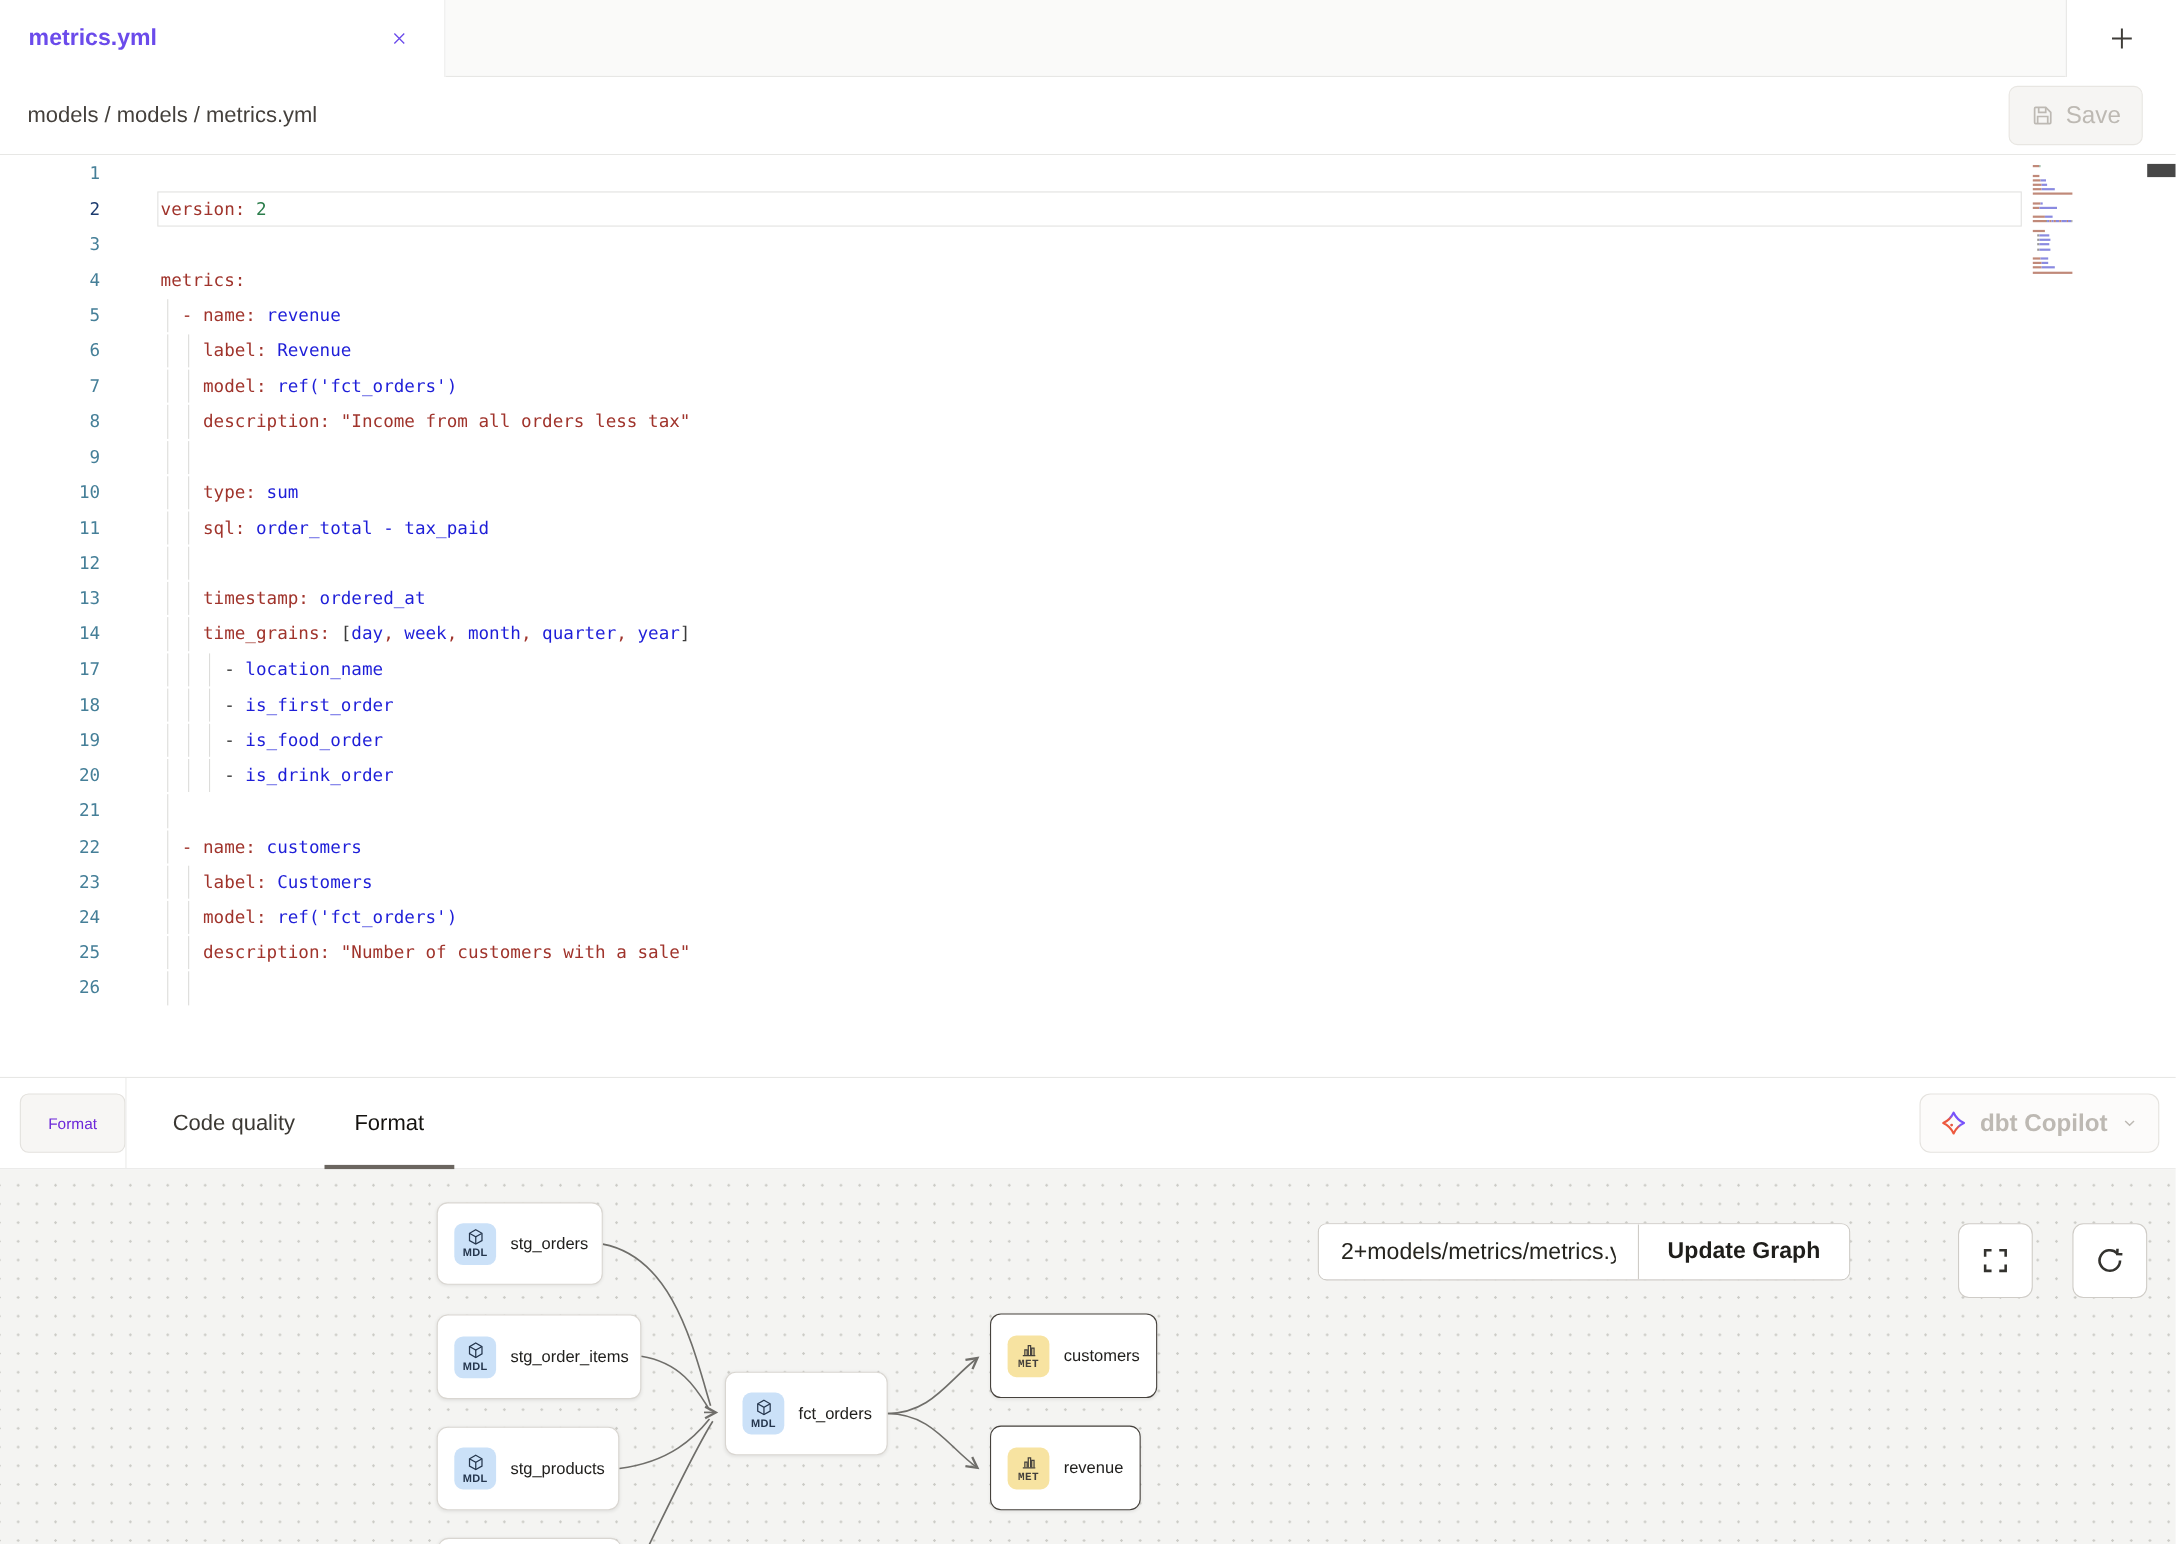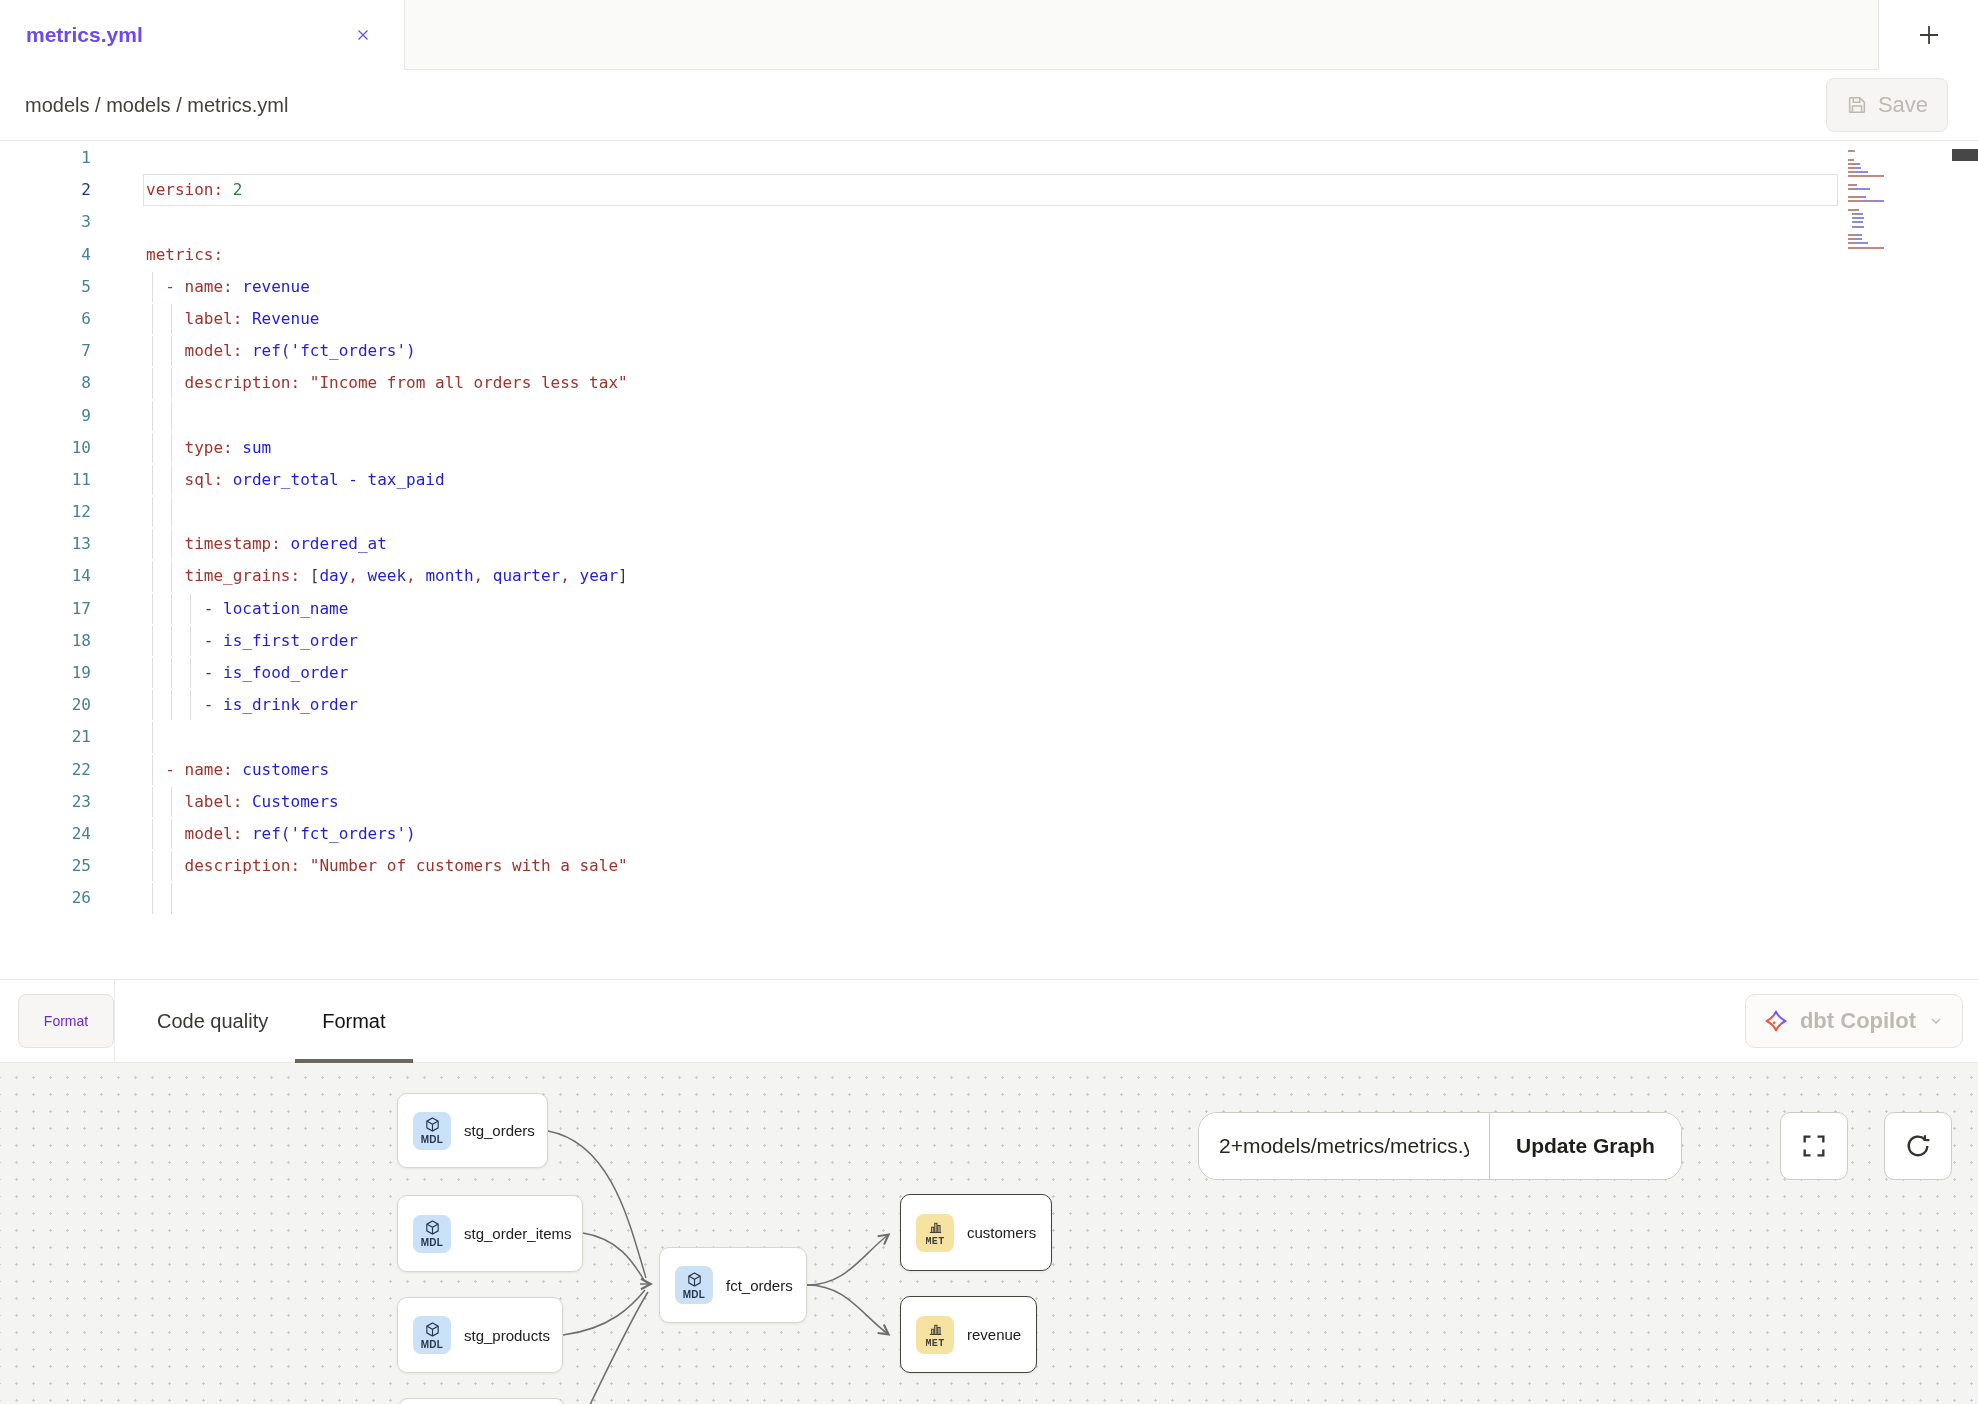--- a/index.html
+++ b/index.html
@@ -57,21 +57,21 @@
   #edges { position:absolute; left:0; top:0; }
   .node { position:absolute; background:#fff; border:1px solid #D9D6D1; border-radius:10px; display:flex; align-items:center; box-shadow:0 1px 3px rgba(0,0,0,.07); cursor:pointer; }
   .node.selected { border:1.7px solid var(--c-met_border); }
   .badge { width:38px; height:38px; border-radius:8px; margin-left:15px; display:flex; flex-direction:column; align-items:center; justify-content:center; flex:none; }
   .badge.mdl { background:var(--c-mdl_badge_bg); }
   .badge.met { background:var(--c-met_badge_bg); }
   .badge-label { font-size:10px; font-weight:600; letter-spacing:.3px; color:#25364D; margin-top:1px; }
   .badge.met .badge-label { color:#44403C;font-family:Liberation Mono, monospace; }
   .node-label { margin-left:13px; margin-right:16px; font-size:15px; color:#21201E; white-space:nowrap; }
 
-  .filter-group { position:absolute; left:1198px; top:49px; height:68px; display:flex; border:1px solid #CFCCC7; border-radius:19px; background:#fff; overflow:hidden; }
+  .filter-group { position:absolute; left:1198px; top:49px; height:52px; display:flex; border:1px solid #CFCCC7; border-radius:8px; background:#fff; overflow:hidden; }
   .filter-group input { width:290px; border:none; outline:none; padding:0 20px; font-size:21px; color:#26251F; font-family:inherit; background:#fff; }
   .filter-group button { border:none; border-left:1px solid #CFCCC7; background:#fff; padding:0 26px; font-size:21px; font-weight:600; color:#1F1E1B; font-family:inherit; cursor:pointer; }
   .sqbtn { position:absolute; top:49px; width:68px; height:68px; border-radius:10px; border:1px solid #CFCCC7; background:#fff; display:flex; align-items:center; justify-content:center; cursor:pointer; }
   .sqbtn.fs { left:1780px; } .sqbtn.rf { left:1884px; }
 
   svg { display:block; }
 </style>
 </head>
 <body>
 

